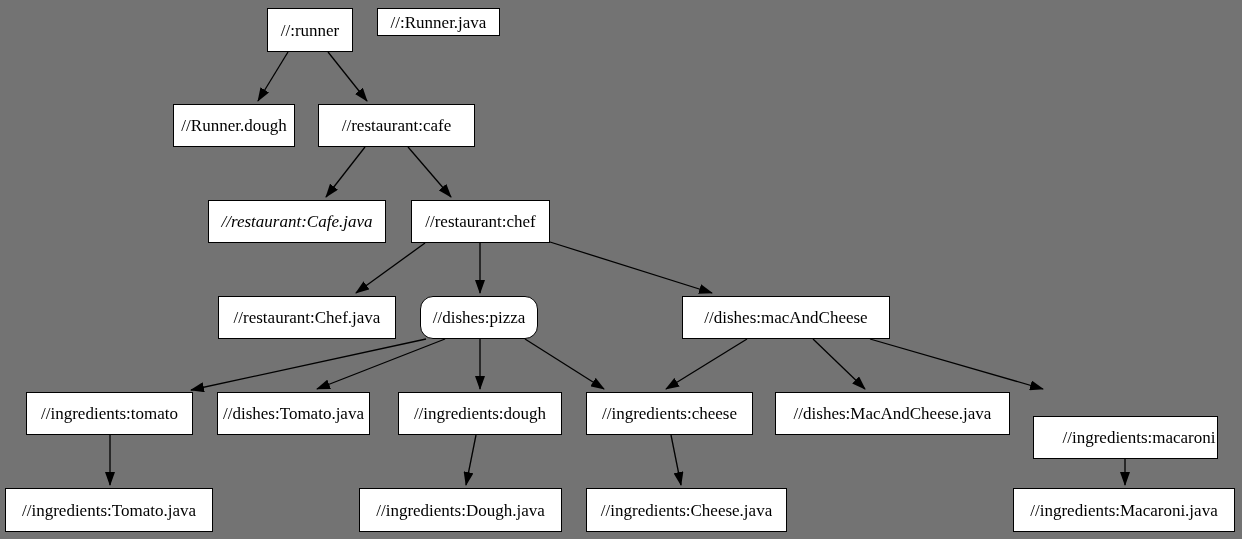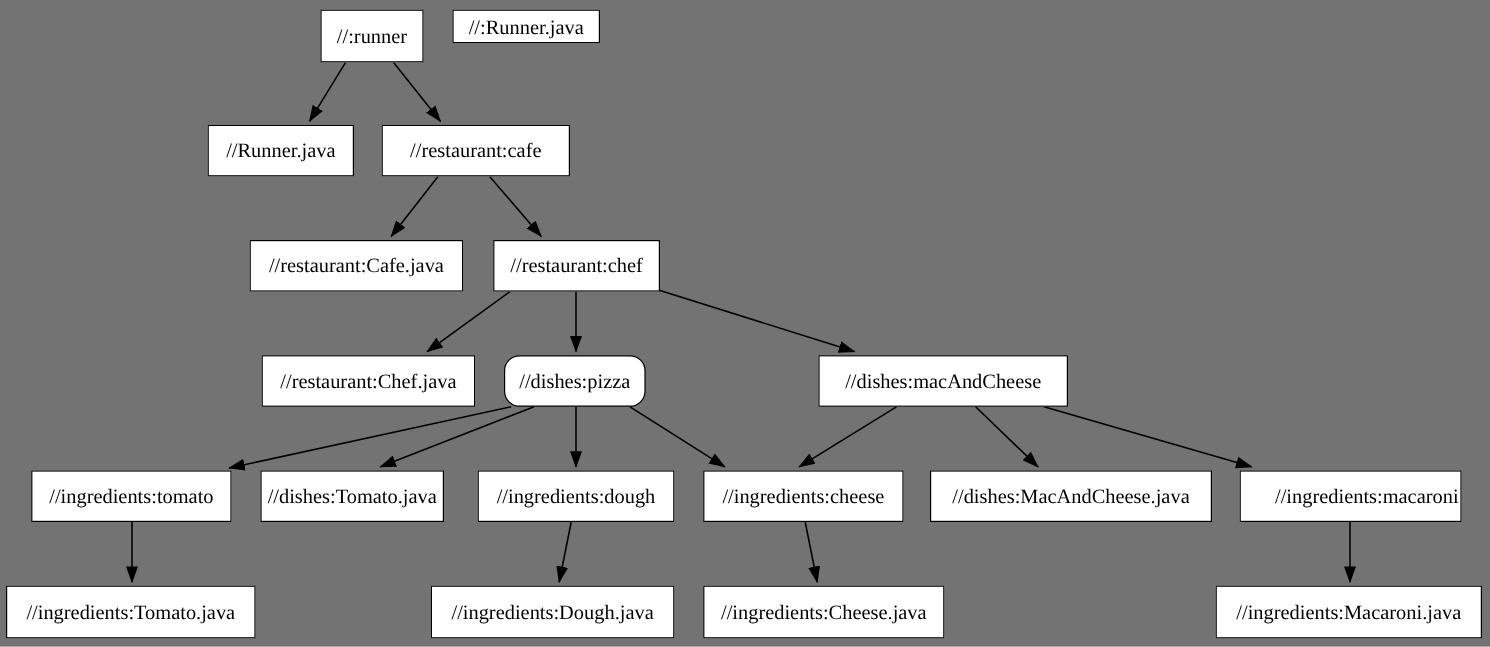--- a/index.html
+++ b/index.html
@@ -62,31 +62,31 @@
         <line x1="870" y1="339" x2="1043" y2="389" stroke="#000000" stroke-width="1.3" marker-end="url(#arrowhead)"></line>
         <line x1="110" y1="435" x2="110" y2="485" stroke="#000000" stroke-width="1.3" marker-end="url(#arrowhead)"></line>
         <line x1="476" y1="435" x2="466" y2="485" stroke="#000000" stroke-width="1.3" marker-end="url(#arrowhead)"></line>
         <line x1="671" y1="435" x2="681" y2="485" stroke="#000000" stroke-width="1.3" marker-end="url(#arrowhead)"></line>
         <line x1="1125" y1="435" x2="1125" y2="485" stroke="#000000" stroke-width="1.3" marker-end="url(#arrowhead)"></line>
       </g>
   </svg>
   <div>
       <div class="node" style="left: 267px; top: 8px; width: 86px; height: 44px;">//:runner</div>
       <div class="node" style="left: 377px; top: 8px; width: 123px; height: 28px;">//:Runner.java</div>
-      <div class="node" style="left: 173px; top: 104px; width: 122px; height: 43px;">//Runner.java</div>
+      <div class="node" style="left: 173px; top: 104px; width: 122px; height: 43px;">//Runner.dough</div>
       <div class="node" style="left: 318px; top: 104px; width: 157px; height: 43px;">//restaurant:cafe</div>
-      <div class="node" style="left: 208px; top: 200px; width: 178px; height: 43px;">//restaurant:Cafe.java</div>
+      <div class="node" style="left: 208px; top: 200px; width: 178px; height: 43px; font-style: italic;">//restaurant:Cafe.java</div>
       <div class="node" style="left: 411px; top: 200px; width: 139px; height: 43px;">//restaurant:chef</div>
       <div class="node" style="left: 218px; top: 296px; width: 178px; height: 43px;">//restaurant:Chef.java</div>
       <div class="node" style="left: 420px; top: 296px; width: 118px; height: 43px; border-radius: 13px;">//dishes:pizza</div>
       <div class="node" style="left: 682px; top: 296px; width: 208px; height: 43px;">//dishes:macAndCheese</div>
       <div class="node" style="left: 26px; top: 392px; width: 167px; height: 43px;">//ingredients:tomato</div>
       <div class="node" style="left: 217px; top: 392px; width: 153px; height: 43px;">//dishes:Tomato.java</div>
       <div class="node" style="left: 398px; top: 392px; width: 164px; height: 43px;">//ingredients:dough</div>
       <div class="node" style="left: 586px; top: 392px; width: 167px; height: 43px;">//ingredients:cheese</div>
       <div class="node" style="left: 775px; top: 392px; width: 235px; height: 43px;">//dishes:MacAndCheese.java</div>
-      <div class="node" style="left: 1033px; top: 392px; width: 185px; height: 43px; padding-left: 27px;">//ingredients:macaroni</div>
+      <div class="node" style="left: 1033px; top: 416px; width: 185px; height: 43px; padding-left: 27px;">//ingredients:macaroni</div>
       <div class="node" style="left: 5px; top: 488px; width: 208px; height: 44px;">//ingredients:Tomato.java</div>
       <div class="node" style="left: 359px; top: 488px; width: 203px; height: 44px;">//ingredients:Dough.java</div>
       <div class="node" style="left: 586px; top: 488px; width: 201px; height: 44px;">//ingredients:Cheese.java</div>
       <div class="node" style="left: 1013px; top: 488px; width: 222px; height: 44px;">//ingredients:Macaroni.java</div>
     </div>
 </div>
 
 </body></html>

